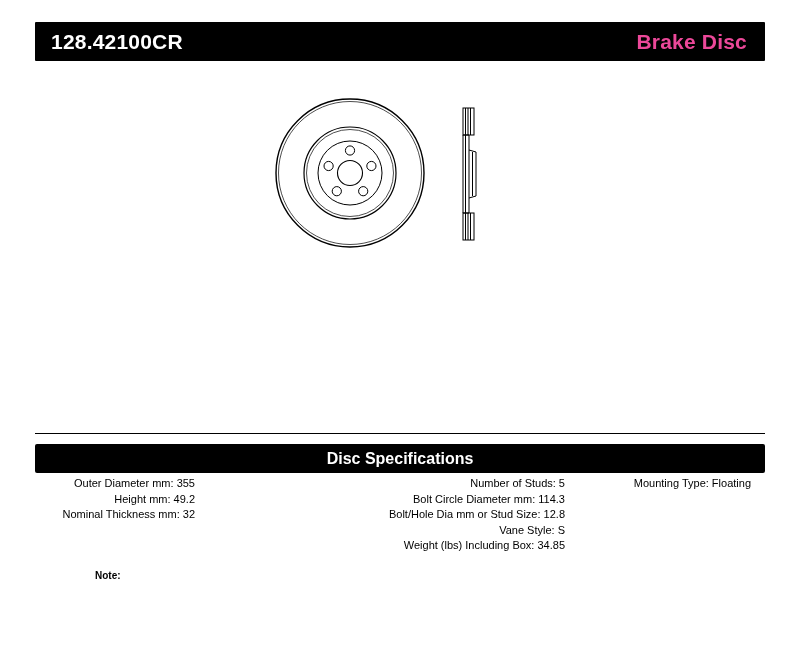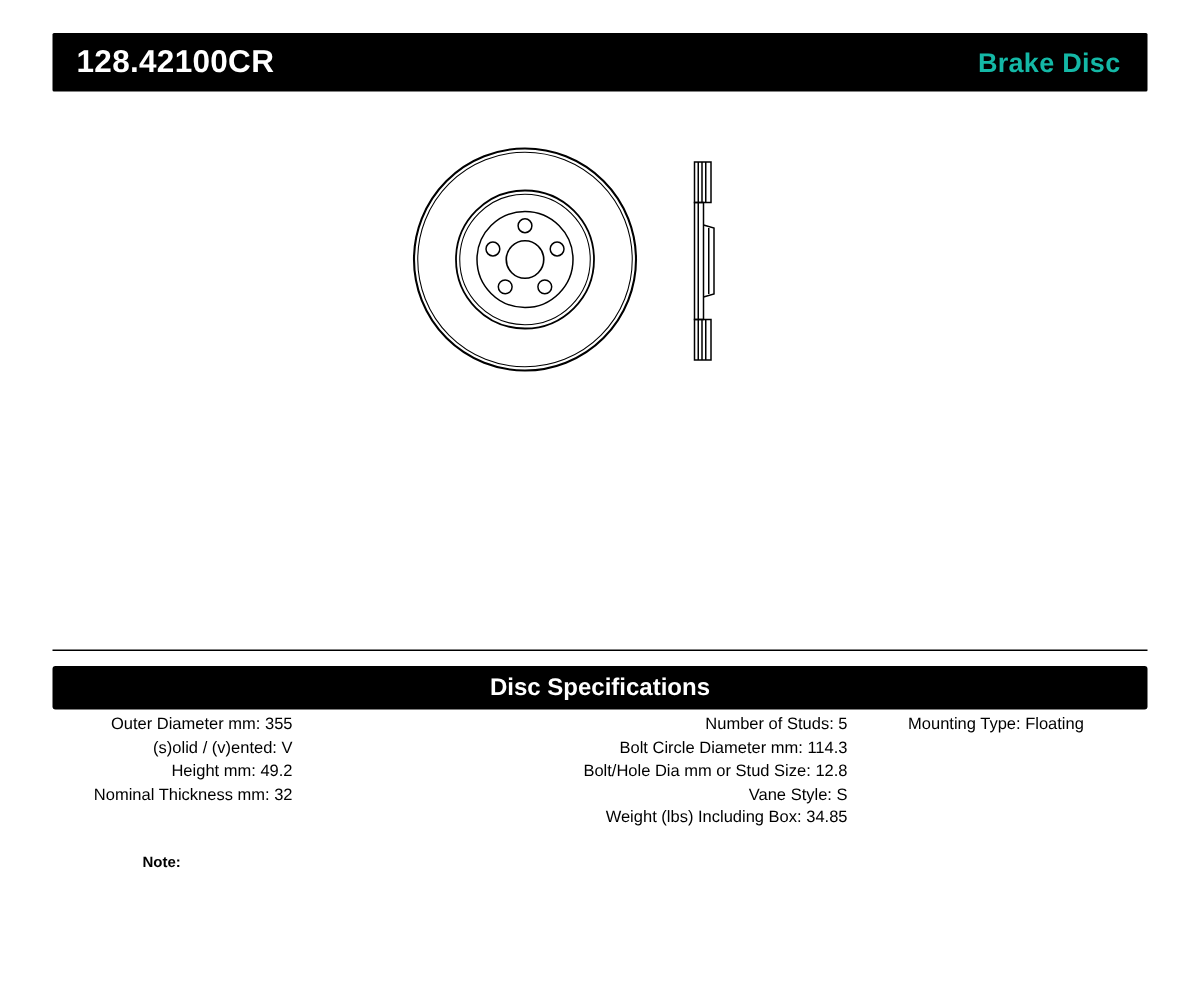--- a/index.html
+++ b/index.html
@@ -32,22 +32,22 @@
     padding: 0 18px 0 16px;
   }
   .part-number {
     color: #ffffff;
     font-size: 21px;
     font-weight: bold;
     letter-spacing: 0.2px;
     line-height: 1;
   }
   .product-type {
-    color: #14b8a6;
-    font-size: 18px;
+    color: #ec4899;
+    font-size: 21px;
     font-weight: bold;
     letter-spacing: 0.2px;
     line-height: 1;
   }
 
   
   .drawing-area {
     position: absolute;
     left: 255px;
     top: 95px;
@@ -93,21 +93,21 @@
     width: 730px;
     display: flex;
     font-size: 11px;
     font-weight: normal;
   }
   .spec-col {
     box-sizing: border-box;
   }
   .spec-col-1 { width: 180px; text-align: right; padding-right: 6px; }
   .spec-col-2 { width: 370px; text-align: right; padding-right: 6px; }
-  .spec-col-3 { width: 180px; text-align: center; padding-left: 6px; }
+  .spec-col-3 { width: 180px; text-align: right; padding-left: 6px; }
   .spec-row {
     line-height: 15.5px;
     white-space: nowrap;
   }
 
   
   .note {
     position: absolute;
     left: 95px;
     top: 570px;
@@ -164,21 +164,20 @@
 
 <div class="divider"></div>
 
 <div class="spec-bar">
   <span class="spec-bar-title">Disc Specifications</span>
 </div>
 
 <div class="specs">
   <div class="spec-col spec-col-1">
     <div class="spec-row">Outer Diameter mm: 355</div>
-    <div class="spec-row">(s)olid / (v)ented: V</div>
     <div class="spec-row">Height mm: 49.2</div>
     <div class="spec-row">Nominal Thickness mm: 32</div>
   </div>
   <div class="spec-col spec-col-2">
     <div class="spec-row">Number of Studs: 5</div>
     <div class="spec-row">Bolt Circle Diameter mm: 114.3</div>
     <div class="spec-row">Bolt/Hole Dia mm or Stud Size: 12.8</div>
     <div class="spec-row">Vane Style: S</div>
     <div class="spec-row">Weight (lbs) Including Box: 34.85</div>
   </div>

